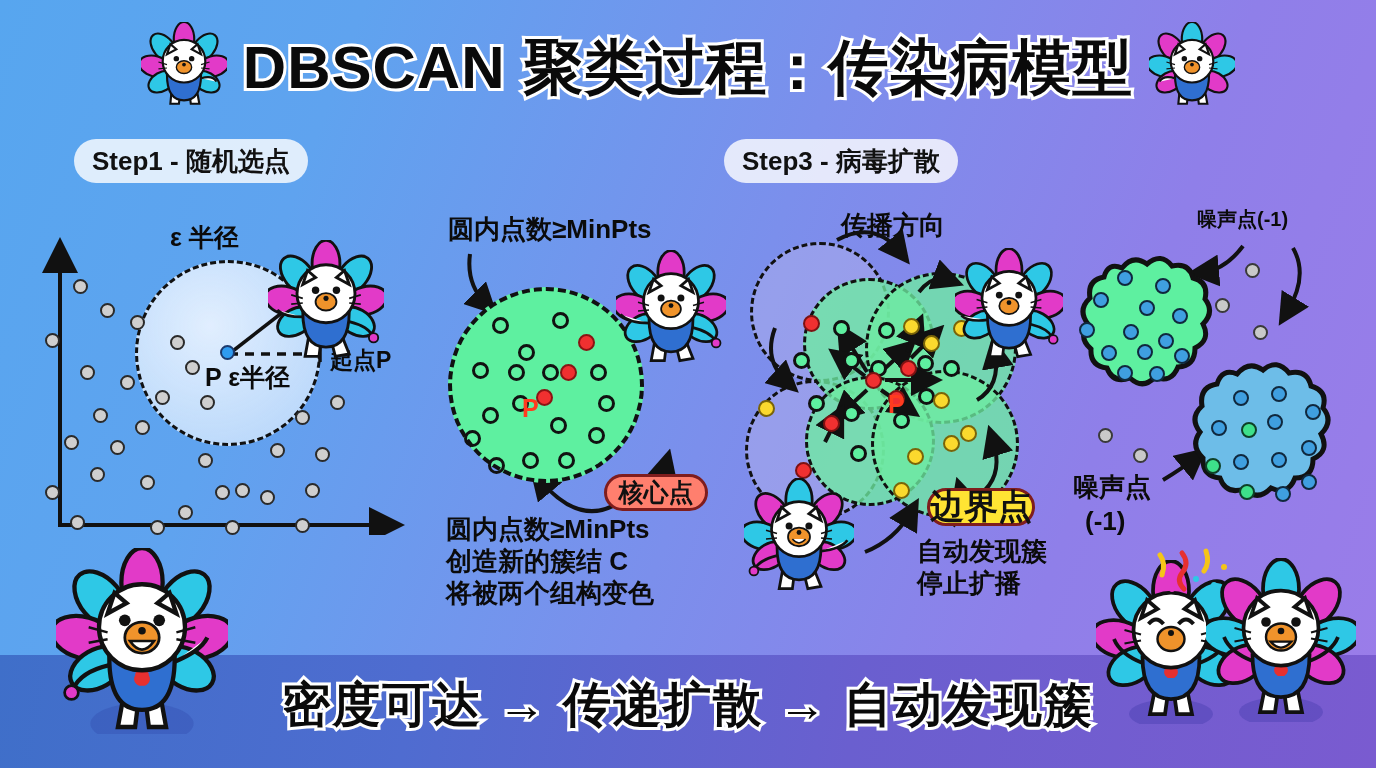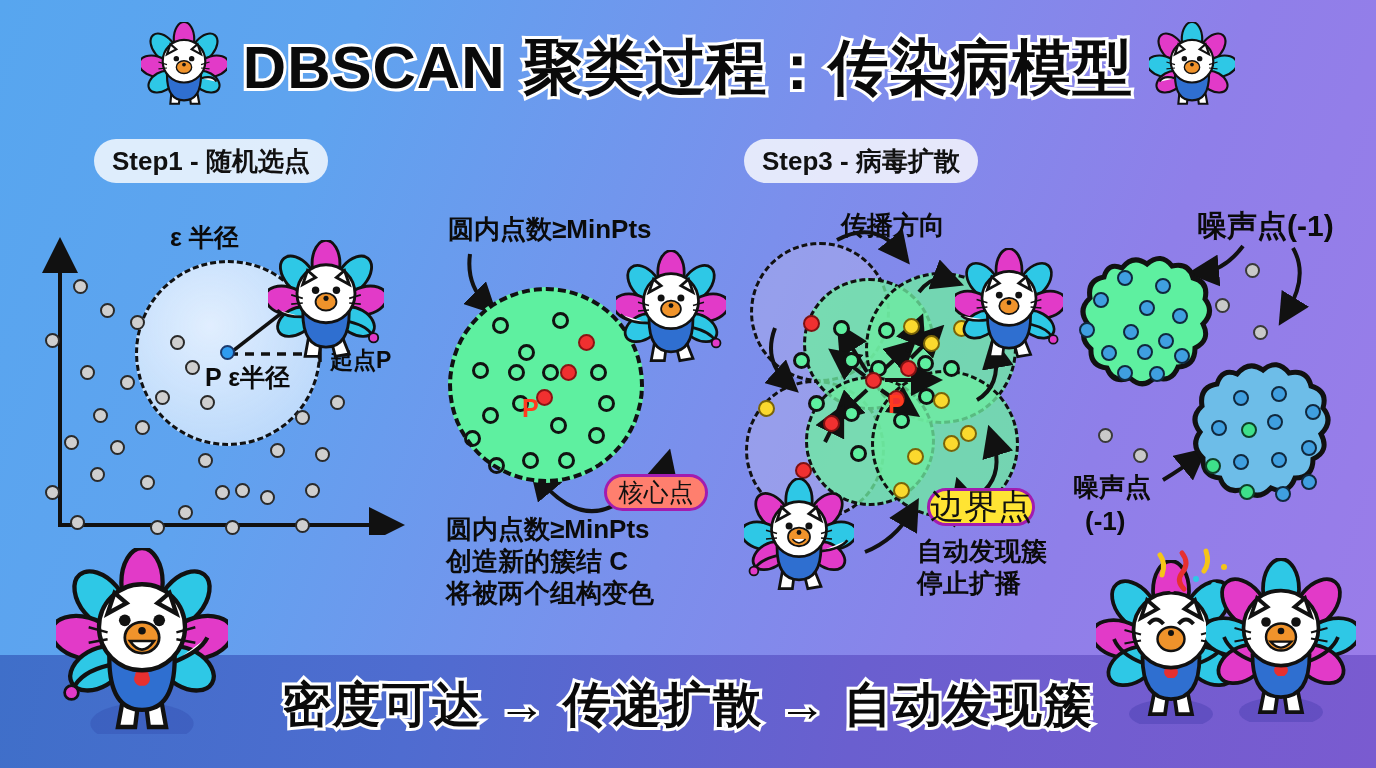--- a/index.html
+++ b/index.html
@@ -22,21 +22,21 @@
     display: flex; align-items: center; justify-content: center; gap: 16px;
   }
   #page-title {
     font-size: 60px; font-weight: 700; color: #0a0a0a; letter-spacing: 1px;
     -webkit-text-stroke: 6px #ffffff; paint-order: stroke fill;
     white-space: nowrap;
   }
 
   
   #steps-row {
-    position: absolute; top: 139px; left: 0; right: 0; height: 44px; margin-left: 20px;
+    position: absolute; top: 139px; left: 0; right: 0; height: 44px;
   }
   .step-pill {
     position: absolute; top: 0; height: 44px;
     background: rgba(255,255,255,0.80);
     border-radius: 22px;
     display: flex; align-items: center; justify-content: center;
     padding: 0 18px;
     font-size: 26px; font-weight: 700; color: #111;
     white-space: nowrap;
   }
@@ -47,22 +47,22 @@
 
   
   .panel { position: absolute; }
 
   
   .cap {
     position: absolute; color: #0b0b0b; font-weight: 700; white-space: pre;
     line-height: 1.18;
   }
   .badge {
-    position: absolute; border: 3px solid #a21caf; border-radius: 20px;
-    font-weight: 400; color: #111; display: flex; align-items: center;
+    position: absolute; border: 3px solid #7f1d1d; border-radius: 20px;
+    font-weight: 700; color: #111; display: flex; align-items: center;
     justify-content: center; white-space: nowrap;
   }
 
   
   .dot { position: absolute; border-radius: 50%; }
 
   
   #panel1 { left: 30px; top: 235px; width: 390px; height: 300px; }
   #p1-axes { position: absolute; inset: 0; }
   #p1-circle {
@@ -455,21 +455,21 @@
   <path d="M66 26 L70 38 L59 32 Z" fill="#fff" stroke="#111" stroke-width="2.5"></path>
   <circle cx="41" cy="43" r="3.2" fill="#111"></circle>
   <circle cx="59" cy="43" r="3.2" fill="#111"></circle>
   <ellipse cx="50" cy="53" rx="10" ry="8.5" fill="#f0932b" stroke="#111" stroke-width="1.6"></ellipse>
   <circle cx="50" cy="49" r="2.2" fill="#111"></circle>
   <path d="M44 55 Q50 62 56 55" fill="#fff" stroke="#111" stroke-width="1.4"></path>
   <path d="M30 50 L20 47 M30 54 L20 55 M70 50 L80 47 M70 54 L80 55" stroke="#111" stroke-width="1.4" fill="none"></path>
 </svg>
 
 <div id="panel4" class="panel">
-  <div class="cap" style="left:142px; top:8px; font-size:30px;">噪声点(-1)</div>
+  <div class="cap" style="left:142px; top:8px; font-size:20px;">噪声点(-1)</div>
 
   <svg style="position:absolute;left:0;top:0;width:321px;height:420px" viewBox="0 0 321 420">
     <defs>
       <marker id="ah5" markerWidth="8" markerHeight="8" refX="4" refY="4" orient="auto">
         <path d="M0,0 L8,4 L0,8 z" fill="#111"></path>
       </marker>
     </defs>
     <path d="M188 46 Q170 70 148 72" stroke="#111" stroke-width="4" fill="none" marker-end="url(#ah5)"></path>
     <path d="M238 48 Q254 76 232 112" stroke="#111" stroke-width="4" fill="none" marker-end="url(#ah5)"></path>
     <path d="M108 280 Q128 268 140 258" stroke="#111" stroke-width="4" fill="none" marker-end="url(#ah5)"></path>

